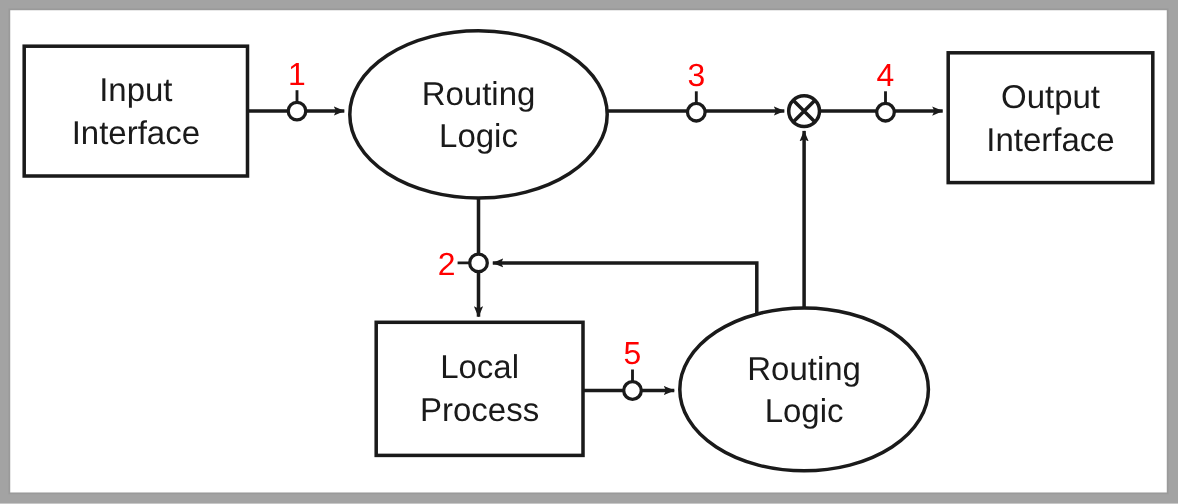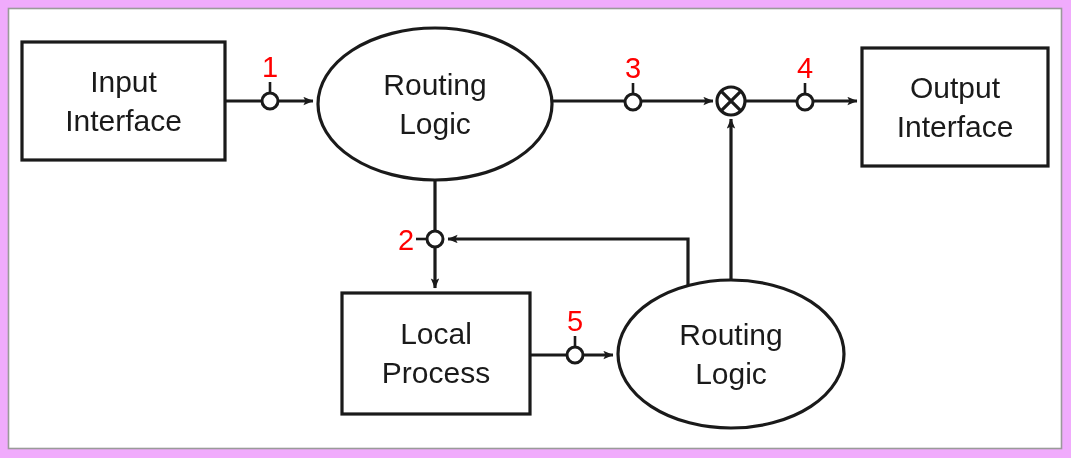--- a/index.html
+++ b/index.html
@@ -7,21 +7,21 @@
     padding: 0;
     background: #ffffff;
   }
   body {
     font-family: "Liberation Sans", sans-serif;
   }
   #canvas {
     position: relative;
     width: 1071px;
     height: 458px;
-    background: #f0abfc;
+    background: #a3a3a3;
     overflow: hidden;
   }
   #diagram-svg {
     display: block;
     width: 1071px;
     height: 458px;
   }
   .node-label {
     fill: #ff0000;
     font-family: "Liberation Sans", sans-serif;

